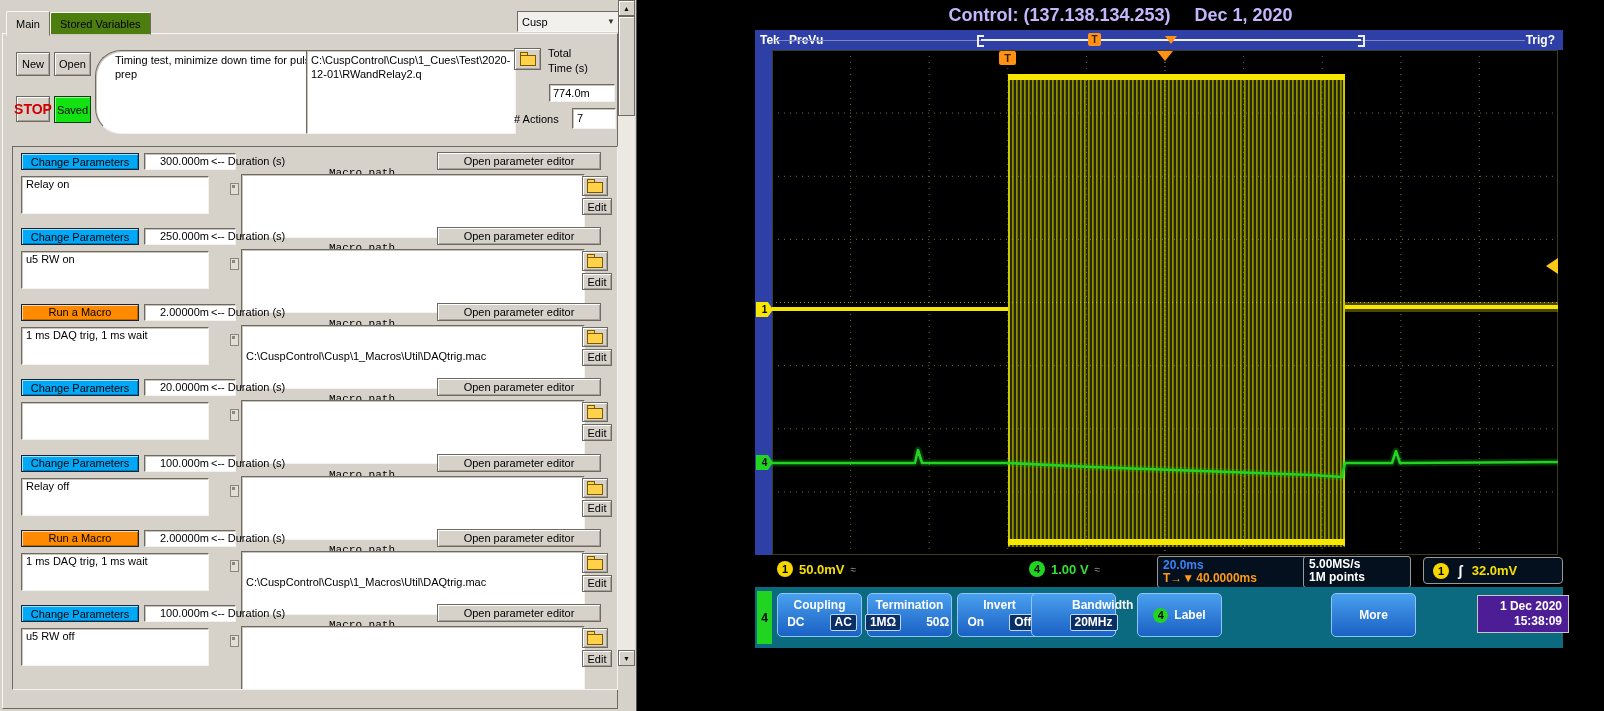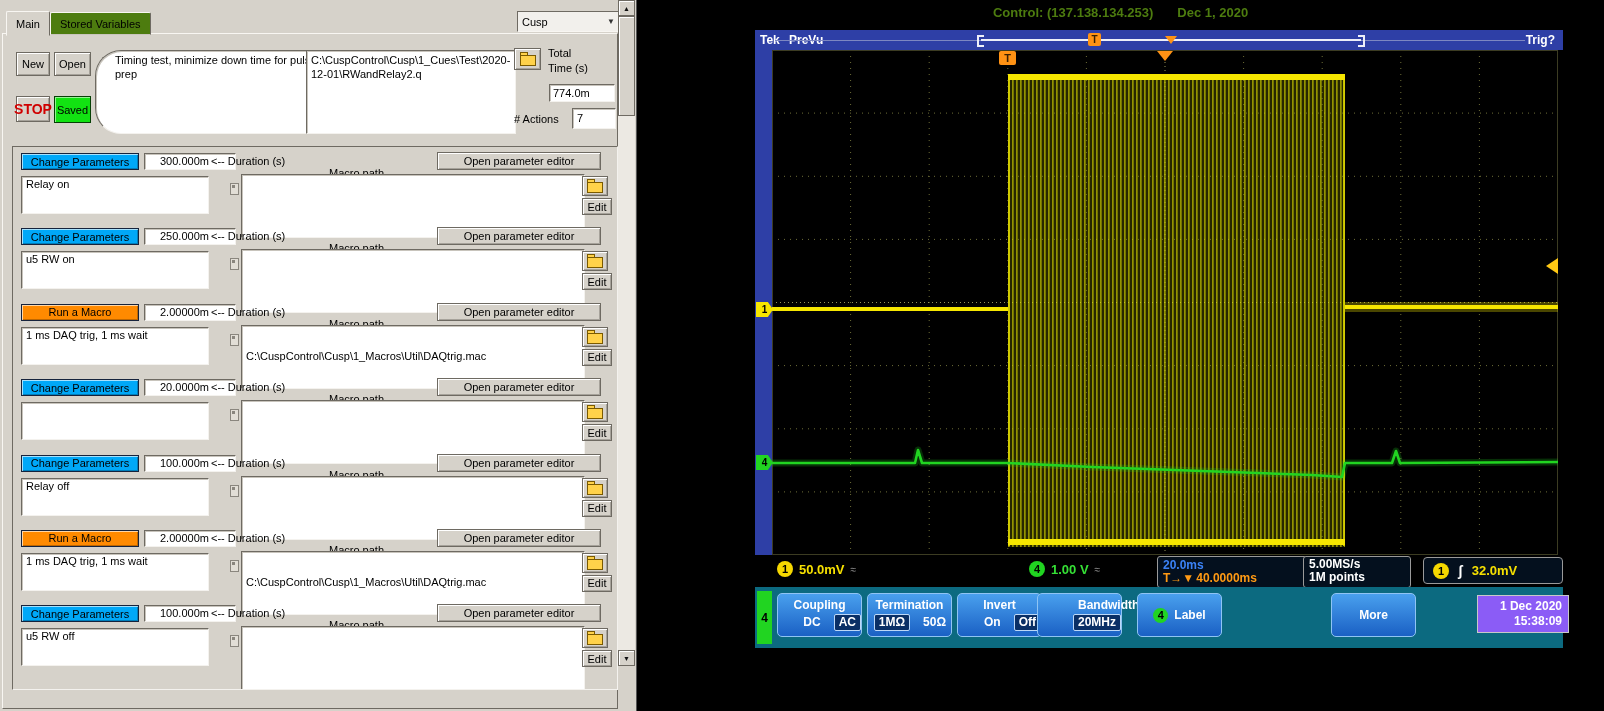--- a/index.html
+++ b/index.html
@@ -41,21 +41,21 @@
   .actions-label{position:absolute;left:514px;top:113px;font-size:11px;}
   .actions-value{left:572px;top:108px;width:34px;height:19px;line-height:19px;padding:0 4px;}
   .action-list{position:absolute;left:12px;top:146px;width:606px;height:544px;
     border:1px solid;border-color:#6e6a62 #f4f2ee #f4f2ee #6e6a62;overflow:hidden;padding-top:2px;box-sizing:border-box;}
   .action-row{position:relative;height:75.4px;}
   .type-btn{position:absolute;left:8px;top:4px;width:118px;height:17px;border:1px solid #16233c;
     box-shadow:inset 1px 1px 0 rgba(255,255,255,.65), inset -1px -1px 0 rgba(0,0,0,.25);
     display:flex;align-items:center;justify-content:center;font-size:11px;font-family:inherit;padding:0;}
   .dur-box{left:131px;top:4px;width:60px;height:15px;line-height:15px;padding:0 15px;}
   .dur-hint{position:absolute;left:198px;top:6px;font-size:11px;}
-  .macro-label{position:absolute;left:316px;top:18px;font-size:11px;}
+  .macro-label{position:absolute;left:316px;top:18px;font-size:11px;font-family:Liberation Mono, monospace;}
   .open-param{left:424px;top:3px;width:164px;height:18px;}
   .comment-box{left:8px;top:27px;width:178px;height:34px;padding:1px 4px;line-height:13px;}
   .path-glyph{position:absolute;left:217px;top:34px;width:7px;height:10px;border:1px solid #8a867e;
     background:#e2ded6;}
   .path-glyph::after{content:"";position:absolute;left:1px;top:1px;width:3px;height:3px;background:#8a867e;}
   .macro-box{left:228px;top:25px;width:334px;height:36px;padding:13px 4px;line-height:34px;white-space:nowrap;overflow:hidden;}
   .folder-btn{left:569px;top:27px;width:26px;height:20px;}
   .edit-btn{left:569px;top:49px;width:30px;height:17px;}
   .folder-icon{display:inline-block;width:14px;height:9px;background:#ffd24a;border:1px solid #7a5a00;position:relative;margin-top:3px;}
   .folder-icon::before{content:"";position:absolute;left:-1px;top:-4px;width:6px;height:2px;background:#ffd24a;
@@ -63,22 +63,22 @@
   
   .scrollbar{position:absolute;left:618px;top:0;width:17px;height:666px;background:#ece9e3;}
   .sb-btn{position:absolute;left:0;width:17px;height:16px;background:#d6d2ca;border:1px solid #6e6a62;
     box-shadow:inset 1px 1px 0 #fff;display:flex;align-items:center;justify-content:center;
     font-size:7px;color:#111;box-sizing:border-box;}
   .sb-up{top:0;} .sb-down{bottom:0;}
   .sb-thumb{position:absolute;left:0;top:16px;width:17px;height:100px;background:#d6d2ca;
     border:1px solid #6e6a62;box-shadow:inset 1px 1px 0 #fff;box-sizing:border-box;}
   
   .right-panel{position:absolute;left:637px;top:0;width:967px;height:711px;background:#000;}
-  .control-header{position:absolute;top:5px;left:0;width:100%;text-align:center;color:#4d7c0f;
-    font-weight:bold;font-size:13px;}
+  .control-header{position:absolute;top:5px;left:0;width:100%;text-align:center;color:#c4b5fd;
+    font-weight:bold;font-size:18px;}
   .ctl-date{margin-left:24px;}
   .scope-frame{position:absolute;left:118px;top:30px;width:808px;height:618px;background:#000;}
   .topbar{position:absolute;left:0;top:0;width:808px;height:20px;background:#2e3fa6;}
   .tek{position:absolute;left:5px;top:3px;color:#fff;font-weight:bold;font-size:12px;}
   .prevu{position:absolute;left:34px;top:3px;color:#fff;font-weight:bold;font-size:12px;}
   .trigq{position:absolute;right:8px;top:3px;color:#fff;font-weight:bold;font-size:12px;}
   .rb-full{position:absolute;left:20px;top:10px;width:750px;height:1px;background:#7d87c2;}
   .rb-win{position:absolute;left:226px;top:9px;width:380px;height:2px;background:#eceef8;}
   .rb-br{position:absolute;top:5px;width:5px;height:8px;border:2px solid #eceef8;}
   .rb-br.l{left:222px;border-right:none;}
@@ -115,27 +115,27 @@
   .trig-ro{left:668px;top:2px;width:120px;height:25px;border:1px solid #9a9a9a;border-radius:4px;
     background:#04101e;gap:9px;padding:0 9px;color:#f6e000;font-weight:bold;font-size:13px;}
   .slope-icon{color:#fff;font-size:14px;}
   .menu-bar{position:absolute;left:0;top:557px;width:808px;height:61px;background:#0c6a80;}
   .ch-tab{position:absolute;left:2px;top:4px;width:15px;height:53px;background:#21d421;color:#000;
     font-size:12px;font-weight:bold;display:flex;align-items:center;justify-content:center;}
   .mbtn{position:absolute;top:6px;height:44px;width:85px;border-radius:5px;
     background:linear-gradient(#49a0ee,#1a60c4);border:1px solid #8fc4f4;color:#fff;
     text-align:center;font-size:12px;font-weight:bold;box-sizing:border-box;}
   .mtitle{margin-top:4px;line-height:14px;}
-  .mopts{margin-top:2px;display:flex;justify-content:flex-end;gap:8px;line-height:15px;}
+  .mopts{margin-top:2px;display:flex;justify-content:center;gap:20px;line-height:15px;}
   .mopt{padding:0 4px;border:1px solid transparent;border-radius:2px;}
   .mopt.sel{background:#0a2f66;border:1px solid #bcd8f8;}
   .m-coupling{left:22px;} .m-termination{left:112px;} .m-invert{left:202px;}
-  .m-bandwidth{left:282px;padding-left:40px;} .m-label{left:382px;display:flex;align-items:center;justify-content:center;gap:6px;}
+  .m-bandwidth{left:276px;padding-left:40px;} .m-label{left:382px;display:flex;align-items:center;justify-content:center;gap:6px;}
   .m-more{left:576px;display:flex;align-items:center;justify-content:center;}
-  .datetime{position:absolute;left:722px;top:8px;width:92px;height:38px;background:#8b5cf6;
+  .datetime{position:absolute;left:722px;top:8px;width:92px;height:38px;background:#4c1d95;
     border:1px solid #c8c8c8;color:#fff;font-size:12px;font-weight:bold;text-align:right;
     padding:3px 6px;line-height:15px;box-sizing:border-box;}
 </style>
 </head>
 <body>
 
 <div class="left-panel">
   <div class="tab-panel-border"></div>
 
   <div class="tab active" style="left:6px;">

